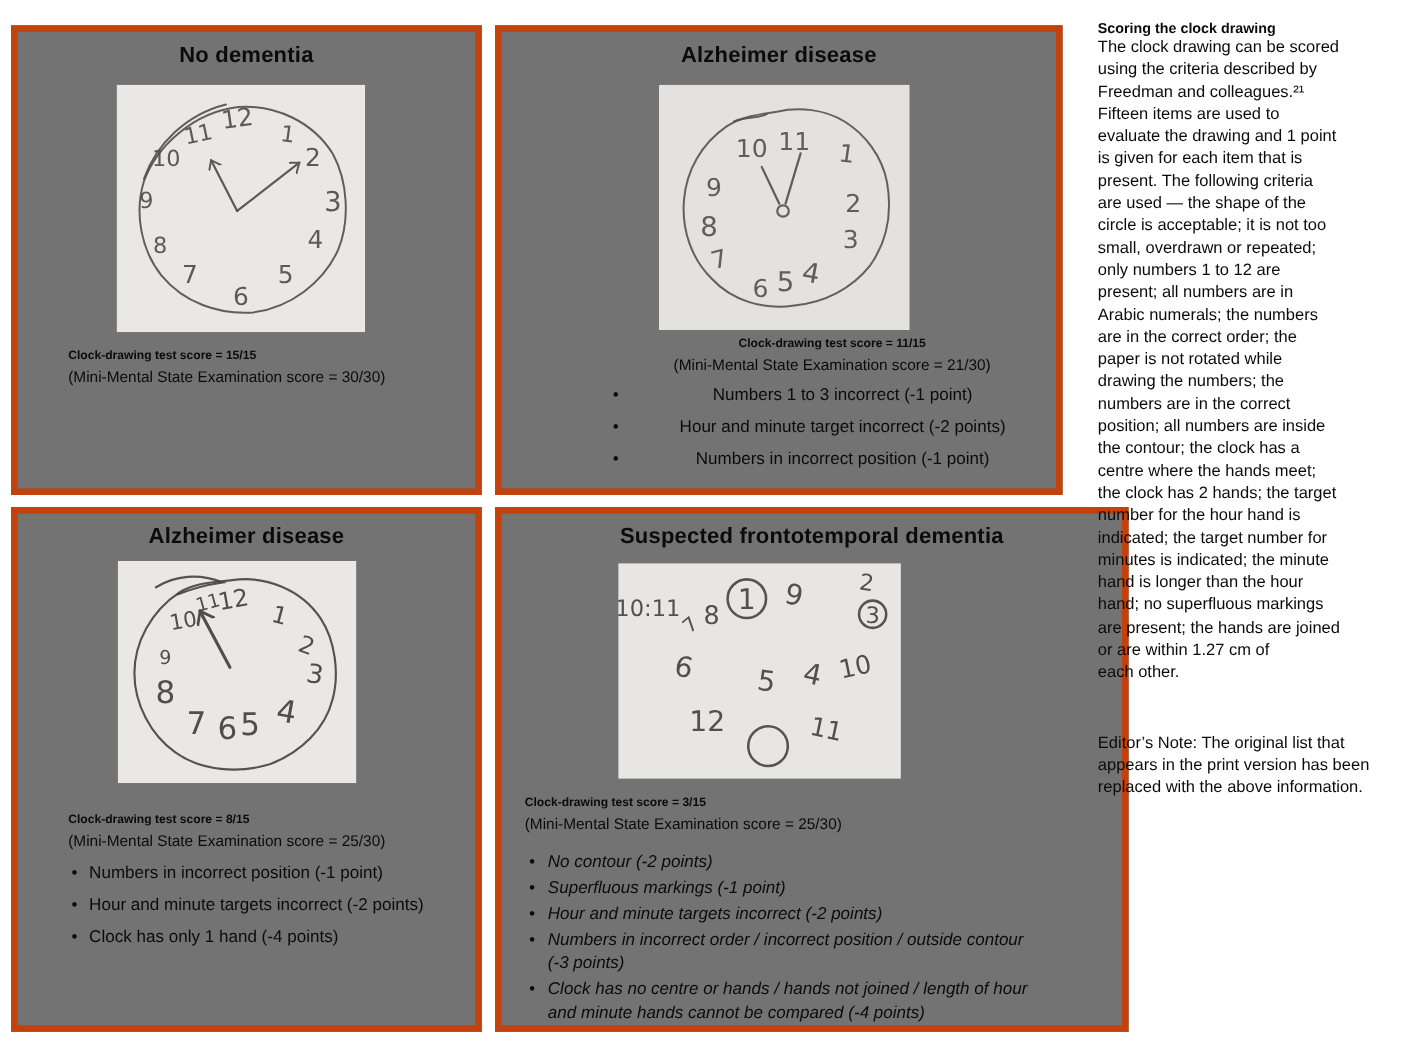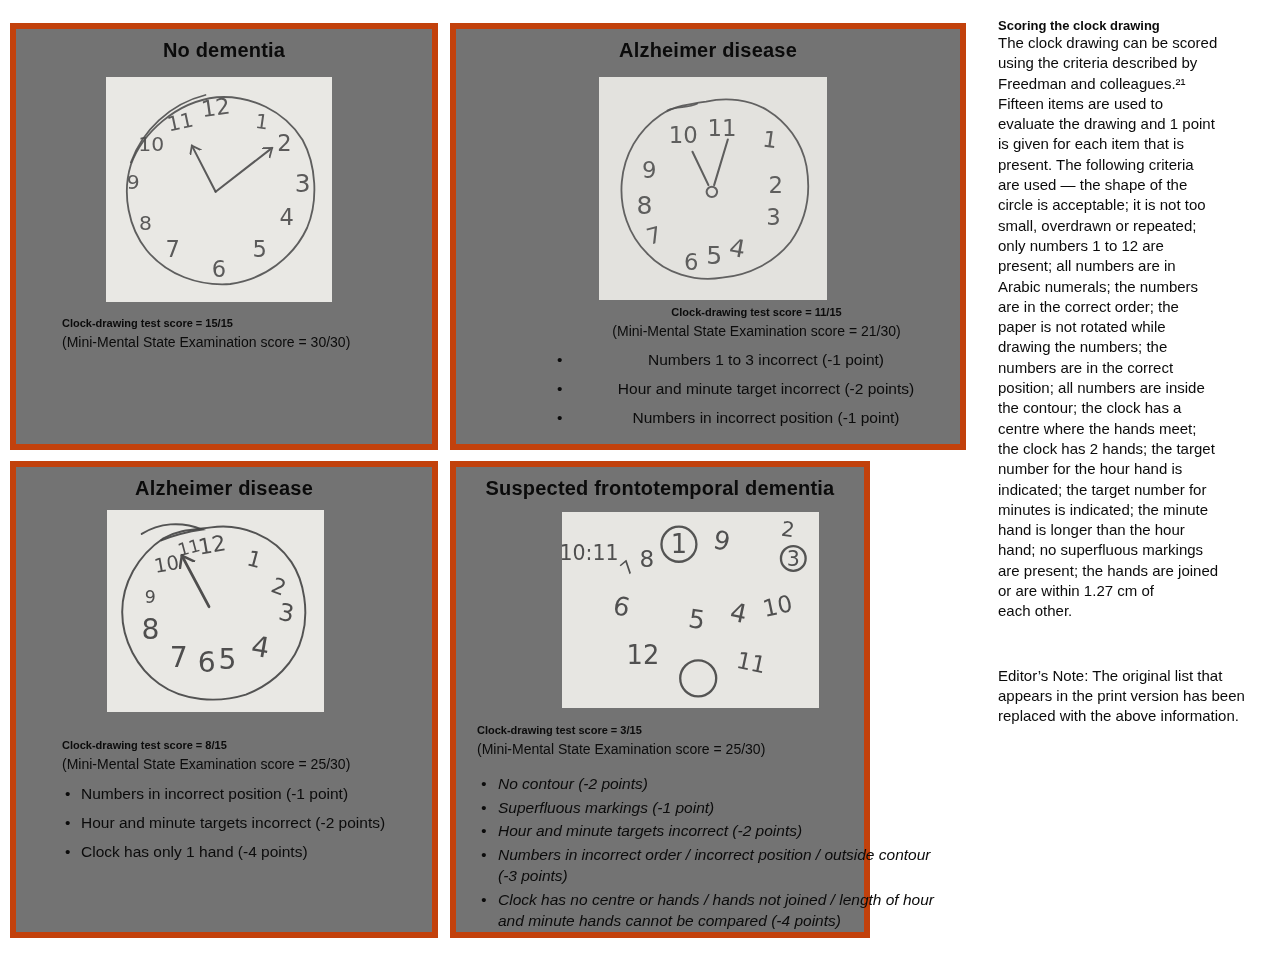--- a/index.html
+++ b/index.html
@@ -4,21 +4,21 @@
 <style>
   html,body{margin:0;padding:0;}
   body{
     width:1280px;height:955px;position:relative;background:#ffffff;
     font-family:"Liberation Sans", sans-serif;color:#111;overflow:hidden;
   }
   .panel{position:absolute;background:#737373;border:6px solid #c2410c;box-sizing:border-box;}
   #panel1{left:10px;top:23px;width:428px;height:427px;}
   #panel2{left:450px;top:23px;width:516px;height:427px;}
   #panel3{left:10px;top:461px;width:428px;height:477px;}
-  #panel4{left:450px;top:461px;width:420px;height:477px;}
+  #panel4{left:450px;top:461px;width:576px;height:477px;}
   .panel-title{
     margin:10px 8px 0 8px;text-align:center;font-size:20px;font-weight:bold;color:#0b0b0b;
     letter-spacing:.2px;
   }
   .clockwrap{position:absolute;}
   #clock1{left:90px;top:48px;width:226px;height:225px;}
   #clock2{left:143px;top:48px;width:228px;height:223px;}
   #clock3{left:91px;top:43px;width:217px;height:202px;}
   #clock4{left:106px;top:45px;width:257px;height:196px;}
   .clockwrap svg{display:block;width:100%;height:100%;}

